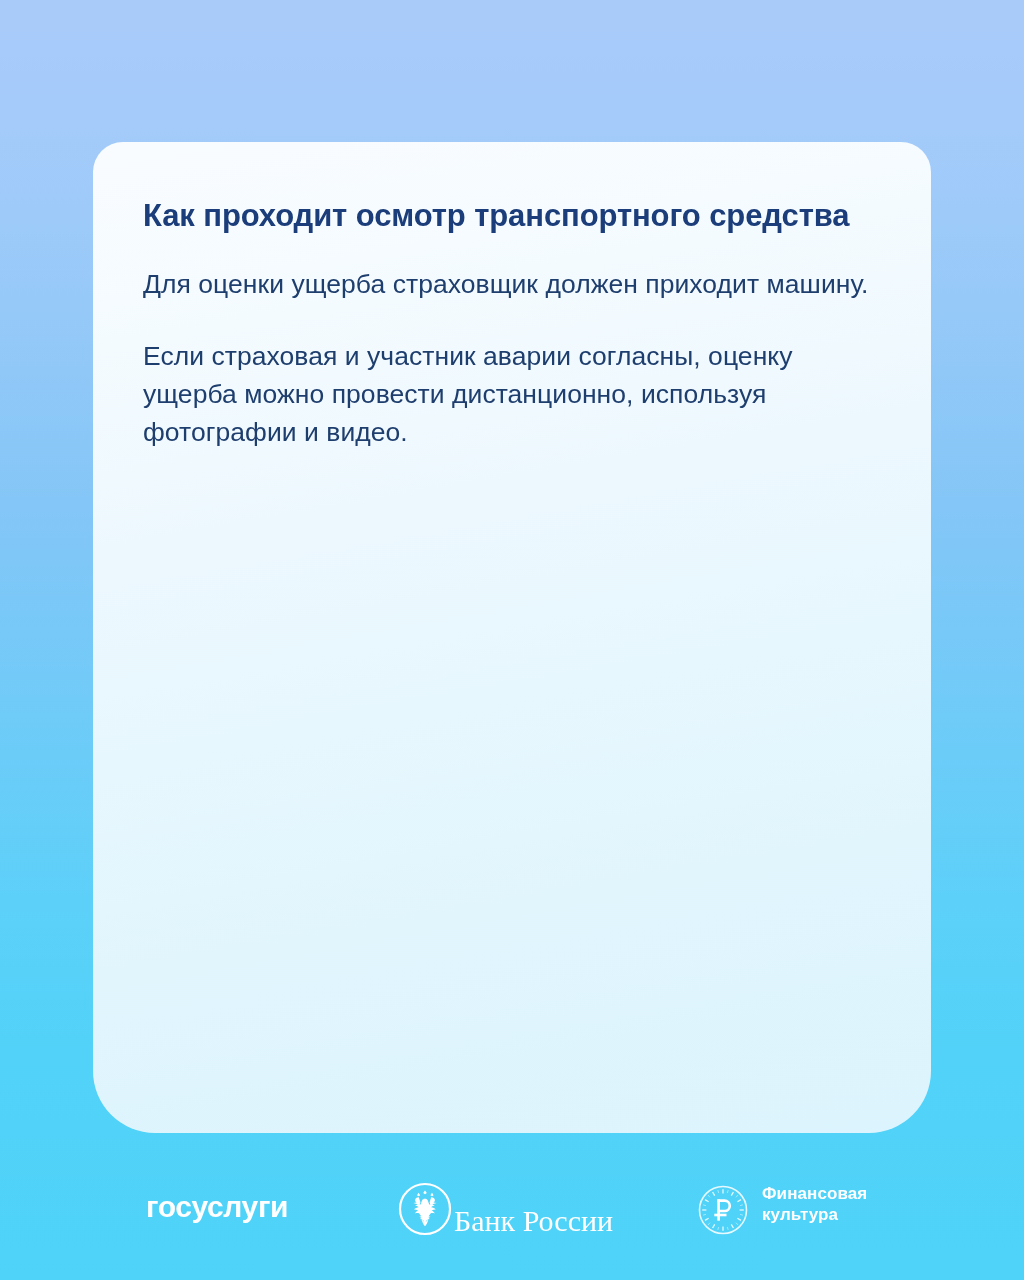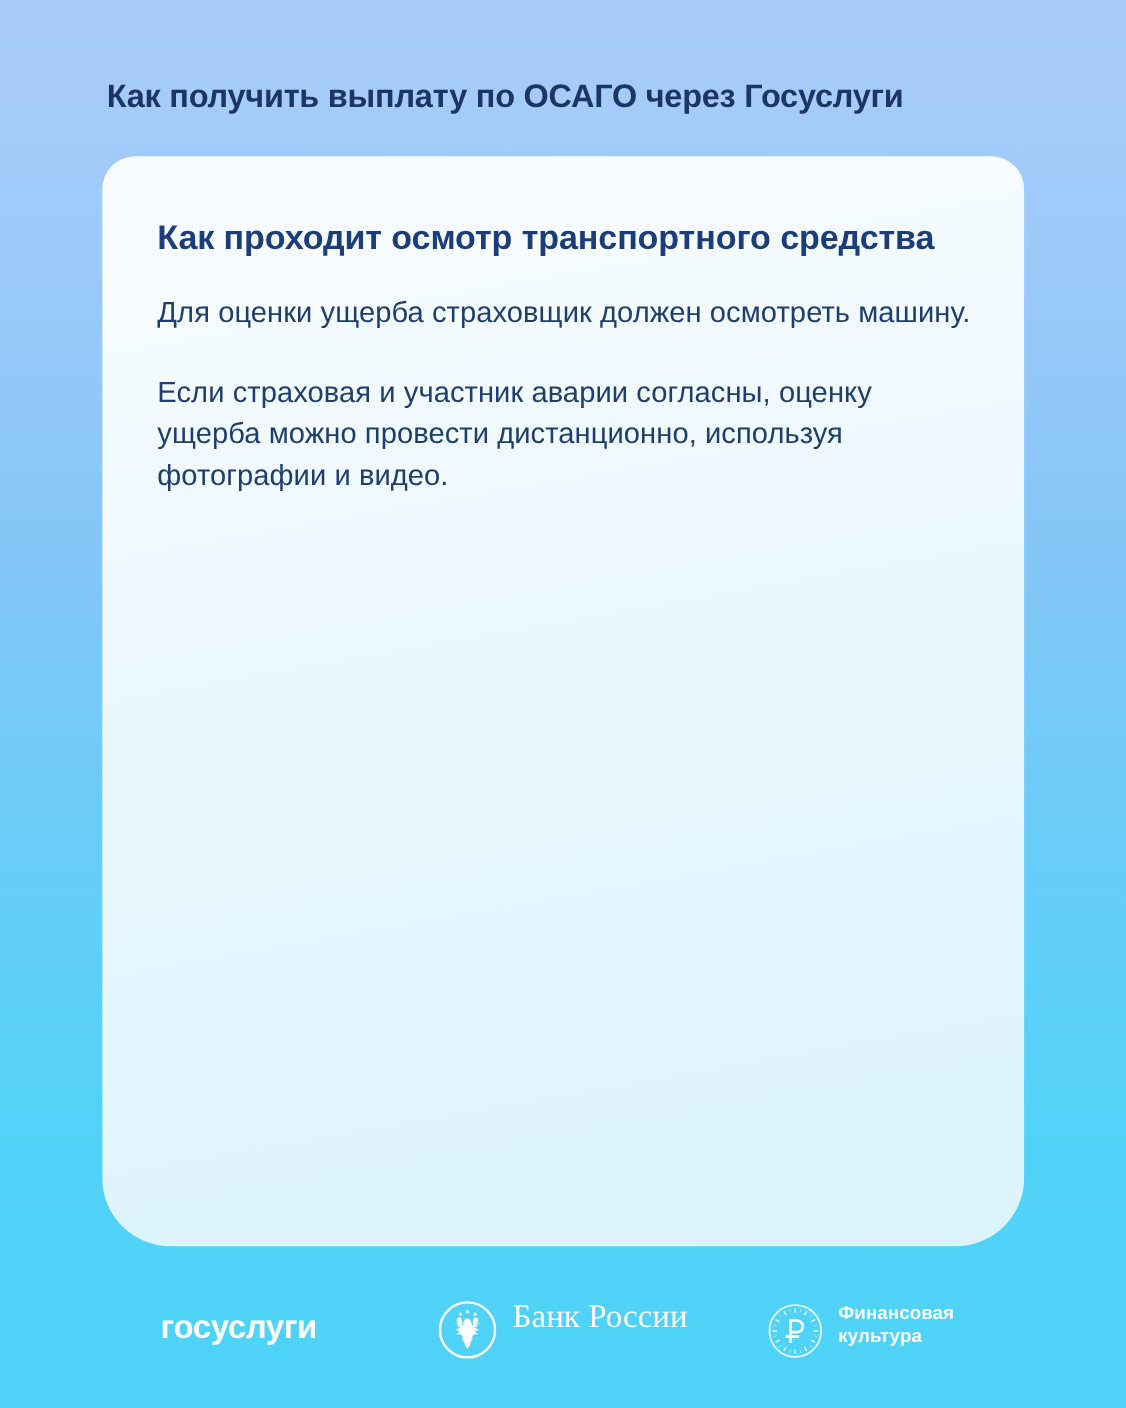--- a/index.html
+++ b/index.html
@@ -101,22 +101,22 @@
     letter-spacing: -0.4px;
     color: #ffffff;
     line-height: 1;
   }
 
   .cbr-logo {
     position: absolute;
     left: 398px;
     top: 4px;
     display: flex;
-    align-items: flex-start;
-    gap: 14px;
+    align-items: flex-end;
+    gap: 2px;
   }
   .cbr-emblem {
     width: 54px;
     height: 54px;
     flex: none;
   }
   .cbr-text {
     font-family: "Liberation Serif", serif;
     font-size: 30px;
     color: #ffffff;
@@ -144,27 +144,26 @@
     line-height: 1.22;
     white-space: pre-line;
     letter-spacing: 0.1px;
   }
 </style>
 </head>
 <body>
 
 <div class="page">
 
-  <h1 class="page-title">Как получить выплату по ОСАГО через Госуслуги</h1>
 
   <div class="card">
 
     <h2 class="card-heading">Как проходит осмотр транспортного средства</h2>
 
-    <p class="card-para">Для оценки ущерба страховщик должен осмотреть машину.</p>
+    <p class="card-para">Для оценки ущерба страховщик должен приходит машину.</p>
 
 
     <p class="card-para">Если страховая и участник аварии согласны, оценку ущерба можно провести дистанционно, используя фотографии и видео.</p>
 
   </div>
 
   <div class="footer">
 
     <div class="gosuslugi-logo">госуслуги</div>
 

